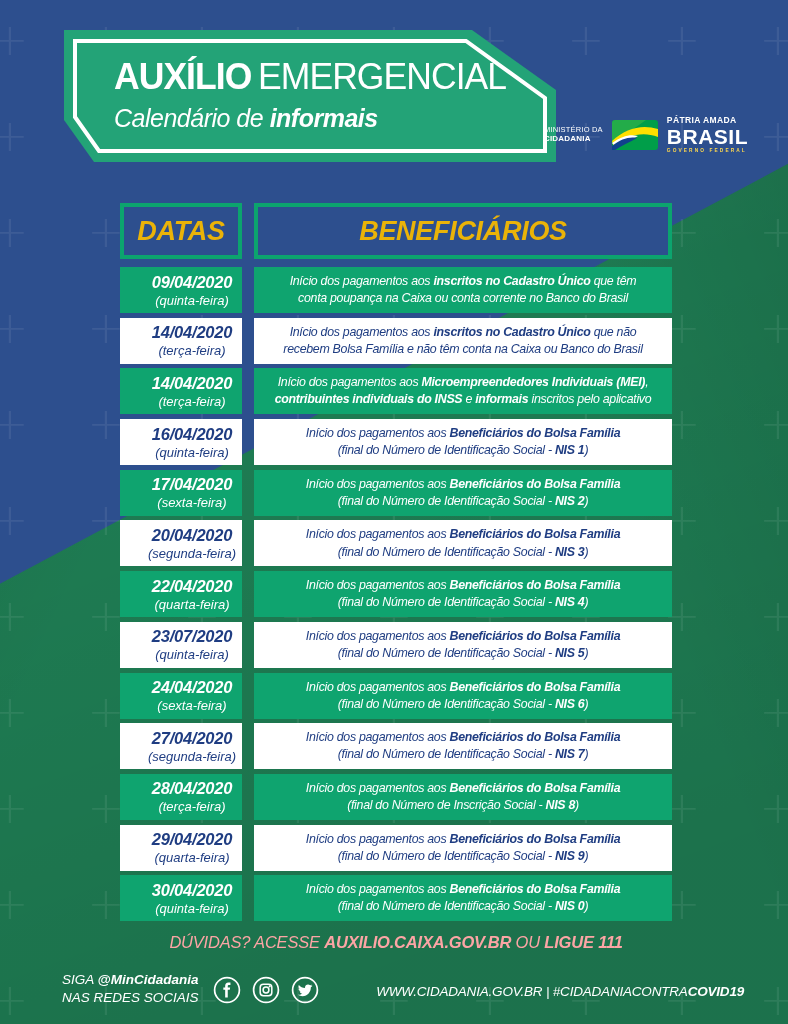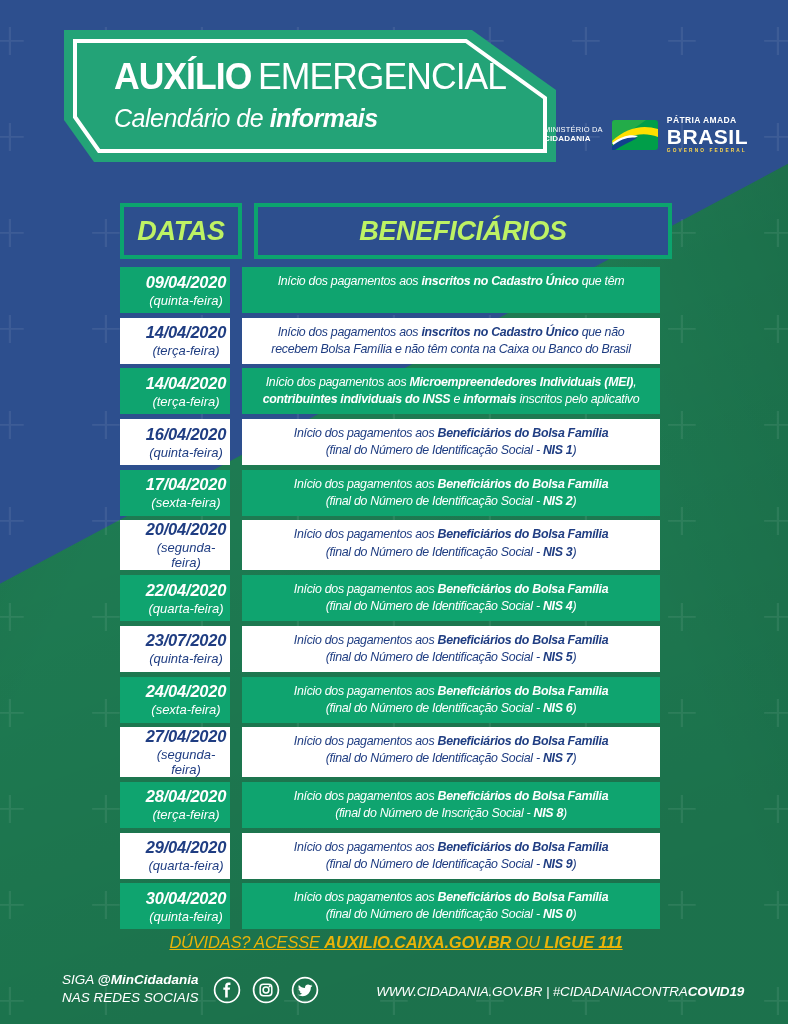--- a/index.html
+++ b/index.html
@@ -39,45 +39,45 @@
   .gov .brasil{line-height:1;}
   .gov .brasil .m1{font-size:8.5px;font-weight:bold;letter-spacing:.4px;}
   .gov .brasil .m2{font-size:21px;font-weight:bold;letter-spacing:.5px;margin-top:1px;}
   .gov .brasil .m3{font-size:4.8px;font-weight:bold;letter-spacing:2.1px;color:#ffd84d;margin-top:2px;}
   
   .table{position:absolute;left:120px;top:203px;width:552px;z-index:2;}
   .thead{display:flex;gap:12px;}
   .th{
     box-sizing:border-box;background:#2d4f8e;border:4px solid #0ca46e;
     height:56px;display:flex;align-items:center;justify-content:center;
-    color:#bef264;font-weight:bold;font-style:italic;font-size:27px;letter-spacing:-.3px;
+    color:#eab308;font-weight:bold;font-style:italic;font-size:27px;letter-spacing:-.3px;
   }
   .th.dates{width:122px;}
   .th.bens{width:418px;}
   .rows{display:flex;flex-direction:column;gap:4.7px;margin-top:8px;}
   .row{display:flex;gap:12px;}
   .cell{
     box-sizing:border-box;min-height:46px;
     display:flex;flex-direction:column;align-items:center;justify-content:center;
     text-align:center;font-style:italic;
   }
-  .date-cell{width:110px;padding-left:22px;}
+  .date-cell{width:122px;padding-left:22px;}
   .text-cell{width:418px;display:block;padding:6px 8px 5px;
     font-size:12.4px;line-height:1.38;letter-spacing:-.3px;}
   .row.green .cell{background:#0fa46f;color:#fff;}
   .row.white .cell{background:#ffffff;color:#1f3d82;}
   .date{font-size:16.5px;font-weight:bold;letter-spacing:-.2px;}
   .weekday{font-size:13px;margin-top:1px;}
   .text-cell{justify-content:center;}
   .text-cell span{display:inline;}
   .b{font-weight:bold;}
   
   .help-line{
     position:absolute;left:120px;width:552px;top:933px;z-index:2;
-    text-align:center;color:#eab308;font-style:italic;font-size:16.5px;letter-spacing:-.2px;text-decoration:underline;
+    text-align:center;color:#fca5a5;font-style:italic;font-size:16.5px;letter-spacing:-.2px;
   }
   
   .social-block{position:absolute;left:62px;top:971px;z-index:2;color:#fff;font-style:italic;font-size:13.5px;line-height:1.35;}
   .social-icons{position:absolute;left:213px;top:976px;z-index:2;display:flex;gap:11px;}
   .social-icons .icn{width:28px;height:28px;display:block;cursor:pointer;}
   .site-line{position:absolute;right:44px;top:984px;z-index:2;color:#fff;font-style:italic;font-size:13.5px;letter-spacing:-.2px;}
 </style>
 </head>
 <body>
 
@@ -224,21 +224,21 @@
     <div class="thead">
       <div class="th dates">DATAS</div>
       <div class="th bens">BENEFICIÁRIOS</div>
     </div>
     <div class="rows">
         <div class="row green">
           <div class="cell date-cell">
             <div class="date">09/04/2020</div>
             <div class="weekday">(quinta-feira)</div>
           </div>
-          <div class="cell text-cell"><span>Início dos pagamentos aos </span><span class="b">inscritos no Cadastro Único</span><span> que têm</span><br></div>
+          <div class="cell text-cell"><span>Início dos pagamentos aos </span><span class="b">inscritos no Cadastro Único</span><span> que têm</span><br><span>conta poupança na Caixa ou conta corrente no Banco do Brasil</span></div>
         </div>
         <div class="row white">
           <div class="cell date-cell">
             <div class="date">14/04/2020</div>
             <div class="weekday">(terça-feira)</div>
           </div>
           <div class="cell text-cell"><span>Início dos pagamentos aos </span><span class="b">inscritos no Cadastro Único</span><span> que não</span><br><span>recebem Bolsa Família e não têm conta na Caixa ou Banco do Brasil</span></div>
         </div>
         <div class="row green">
           <div class="cell date-cell">

